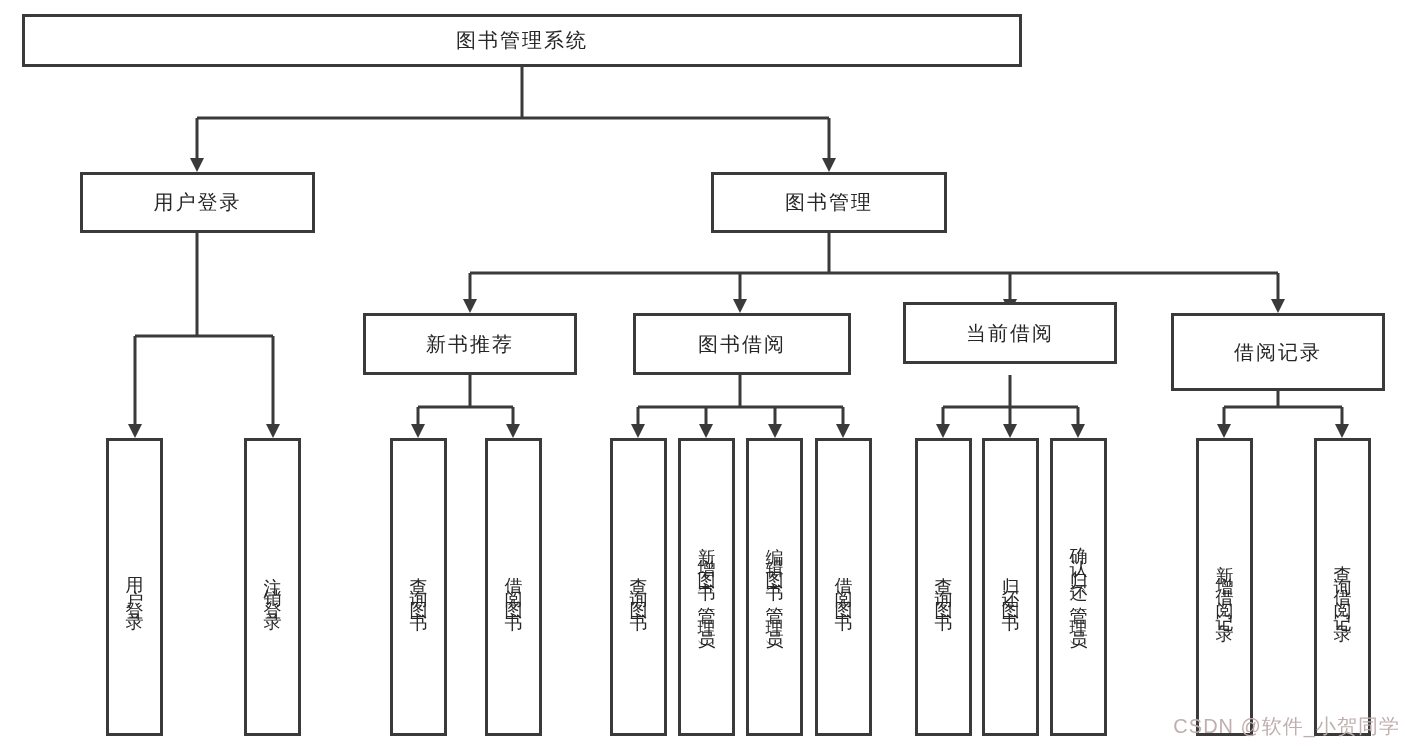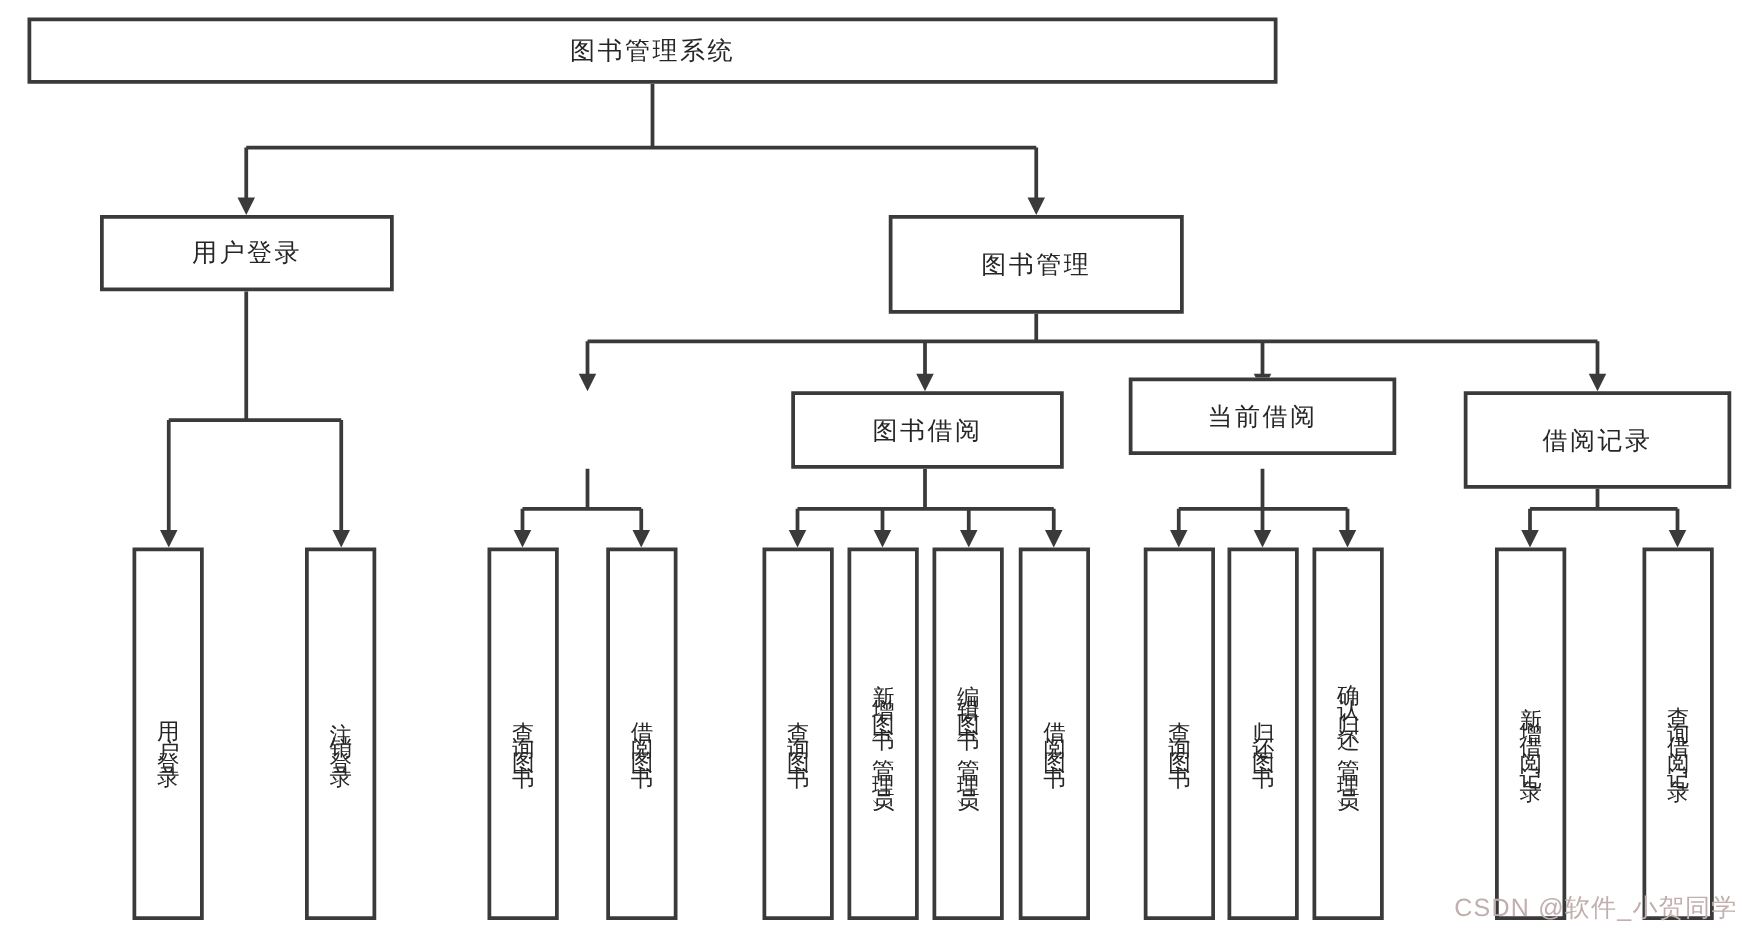--- a/index.html
+++ b/index.html
@@ -40,21 +40,21 @@
   }
   .vbox span {
     writing-mode: vertical-rl;
     font-size: 18px;
     letter-spacing: 12px;
     line-height: 1;
     color: #262626;
   }
   .watermark {
     position: absolute;
-    right: 15px;
+    right: 5px;
     bottom: 7px;
     font-size: 20px;
     letter-spacing: 1px;
     color: #c1aeae;
     z-index: 3;
     white-space: nowrap;
   }
 </style>
 </head>
 <body>
@@ -94,24 +94,27 @@
       </g>
   </svg>
 
   <div class="box hbox" style="left:22px; top:14px; width:1000px; height:53px;">
     <span>图书管理系统</span>
   </div>
 
   <div class="box hbox" style="left:80px; top:172px; width:235px; height:61px;">
     <span>用户登录</span>
   </div>
-  <div class="box hbox" style="left:711px; top:172px; width:236px; height:79px;">
+  <div class="box hbox" style="left:711px; top:172px; width:236px; height:61px;">
     <span>图书管理</span>
   </div>
 
+  <div class="box hbox" style="left:363px; top:313px; width:214px; height:62px;">
+    <span>新书推荐</span>
+  </div>
   <div class="box hbox" style="left:633px; top:313px; width:218px; height:62px;">
     <span>图书借阅</span>
   </div>
   <div class="box hbox" style="left:903px; top:302px; width:214px; height:62px;">
     <span>当前借阅</span>
   </div>
   <div class="box hbox" style="left:1171px; top:313px; width:214px; height:78px;">
     <span>借阅记录</span>
   </div>
 

